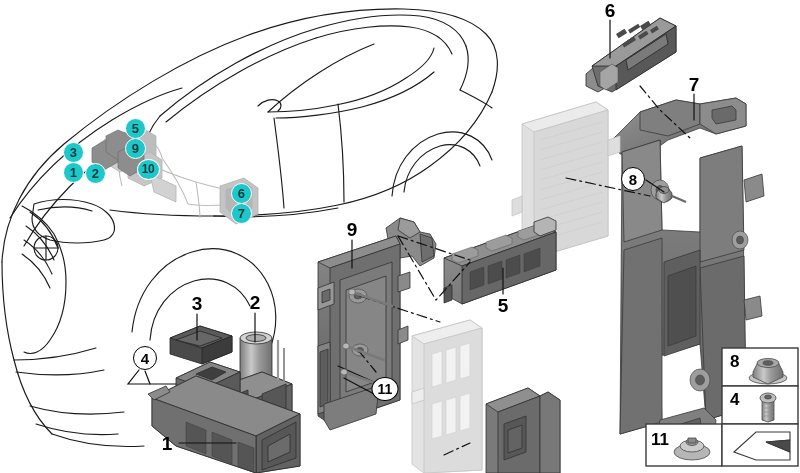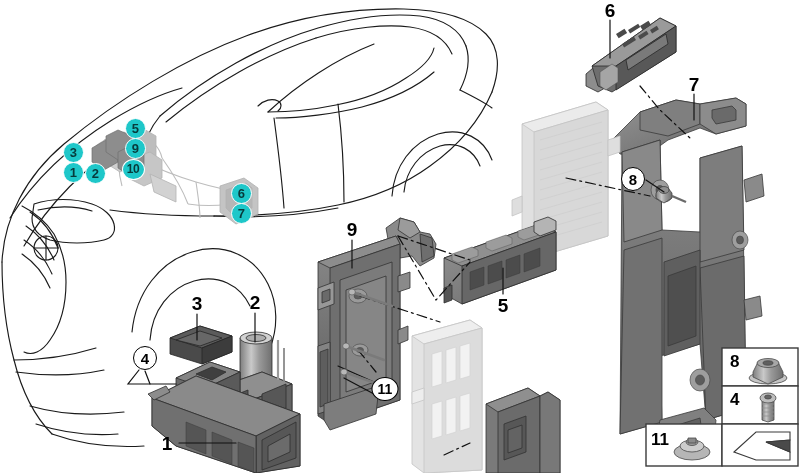--- a/index.html
+++ b/index.html
@@ -430,21 +430,21 @@
     </g>
     <g fill="#ffffff" stroke="#3a3a3a" stroke-width="1.1">
       <path d="M734 452 L756 432 L790 432 L790 440 L766 442 L790 452 L790 460 L756 460 Z"></path>
       <path d="M766 442 L790 440 L790 452 Z" fill="#4a4a4a"></path>
     </g>
   </svg>
 
   <div class="bubble b-sm" style="left:135px;top:128px;">5</div>
   <div class="bubble b-sm" style="left:135px;top:148px;">9</div>
   <div class="bubble b-sm" style="left:73px;top:152px;">3</div>
-  <div class="bubble b-wide" style="left:133px;top:169px;">10</div>
+  <div class="bubble b-wide" style="left:148px;top:169px;">10</div>
   <div class="bubble b-sm" style="left:73px;top:172px;">1</div>
   <div class="bubble b-sm" style="left:95px;top:173px;">2</div>
   <div class="bubble b-sm" style="left:241px;top:193px;">6</div>
   <div class="bubble b-sm" style="left:241px;top:213px;">7</div>
 
   <div class="num big" style="left:610px;top:10px;">6</div>
   <div class="num big" style="left:694px;top:84px;">7</div>
   <div class="num big" style="left:352px;top:229px;">9</div>
   <div class="num big" style="left:503px;top:305px;">5</div>
   <div class="num big" style="left:197px;top:303px;">3</div>

